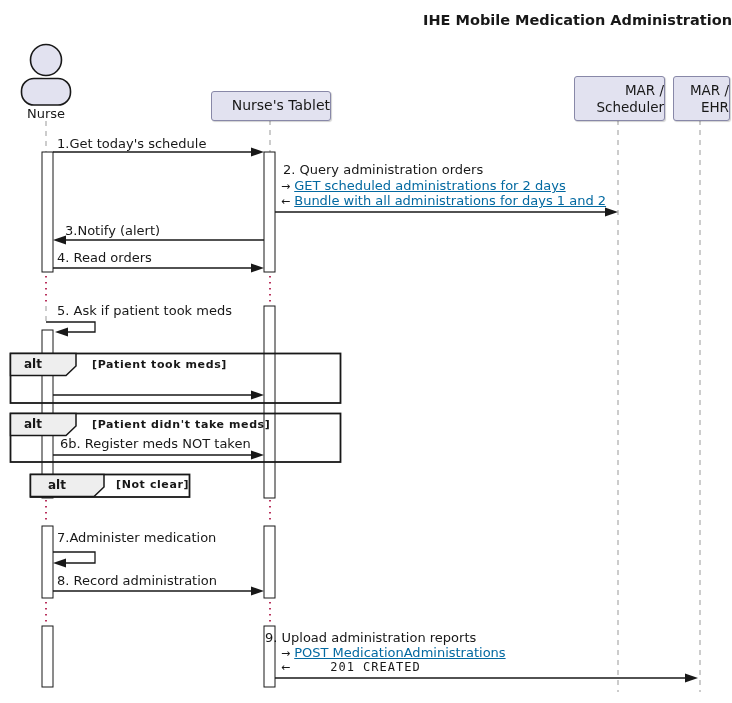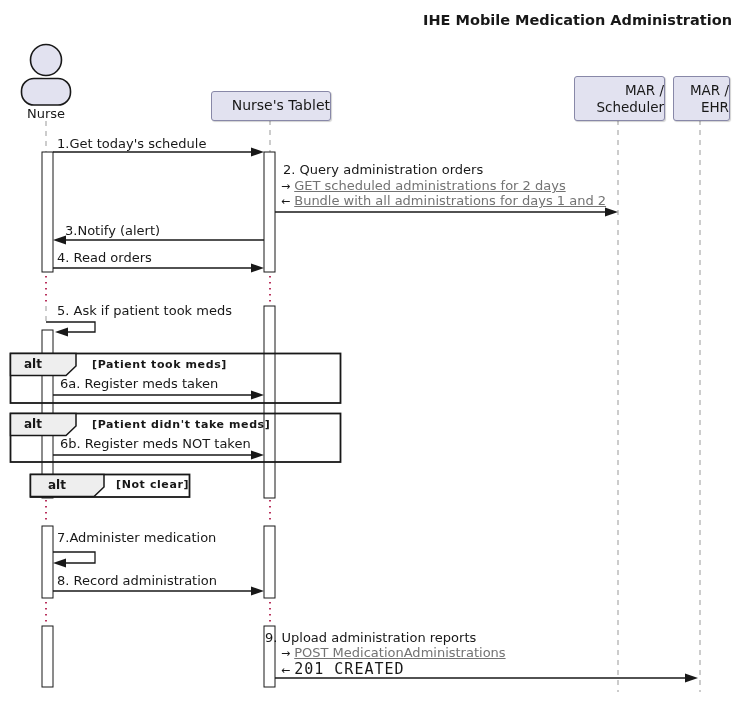--- a/index.html
+++ b/index.html
@@ -18,22 +18,22 @@
     font-size:14px;line-height:1.25;text-align:center;z-index:2;
     box-shadow:1px 1px 1px rgba(0,0,0,0.18);
   }
   .actor-label{
     position:absolute;left:16px;top:106px;width:60px;text-align:center;
     font-size:13px;z-index:2;
   }
   .msg{position:absolute;font-size:13px;white-space:nowrap;z-index:2;line-height:1.1;}
   .linkline{display:flex;align-items:baseline;}
   .pfx{font-size:11px;margin-right:4px;color:#181818;}
-  .link{color:#737373;text-decoration:underline;cursor:pointer;}
-  .mono{font-family:"DejaVu Sans Mono","Liberation Mono",monospace;font-size:15px;letter-spacing:1px;}
+  .link{color:#0369a1;text-decoration:underline;cursor:pointer;}
+  .mono{font-family:"DejaVu Sans Mono","Liberation Mono",monospace;font-size:12px;letter-spacing:1px;margin-left:36px;}
   .frag-op{position:absolute;font-size:12px;font-weight:bold;z-index:3;}
   .frag-cond{position:absolute;font-size:11px;font-weight:bold;letter-spacing:0.6px;z-index:3;}
 </style>
 </head>
 <body>
 
 <div class="canvas">
 
   <div class="title">IHE Mobile Medication Administration</div>
 
@@ -137,21 +137,20 @@
     <span class="link">GET scheduled administrations for 2 days</span>
   </div>
   <div class="msg linkline" style="left:281px;top:194px">
     <span class="pfx">←</span>
     <span class="link">Bundle with all administrations for days 1 and 2</span>
   </div>
 
   <div class="msg" style="left:65px;top:224px">3.Notify (alert)</div>
   <div class="msg" style="left:57px;top:251px">4. Read orders</div>
   <div class="msg" style="left:57px;top:304px">5. Ask if patient took meds</div>
-  <div class="msg" style="left:60px;top:377px">6a. Register meds taken</div>
   <div class="msg" style="left:60px;top:437px">6b. Register meds NOT taken</div>
   <div class="msg" style="left:57px;top:531px">7.Administer medication</div>
   <div class="msg" style="left:57px;top:574px">8. Record administration</div>
 
   <div class="msg" style="left:265px;top:631px">9. Upload administration reports</div>
   <div class="msg linkline" style="left:281px;top:646px">
     <span class="pfx">→</span>
     <span class="link">POST MedicationAdministrations</span>
   </div>
   <div class="msg linkline" style="left:281px;top:661px">

